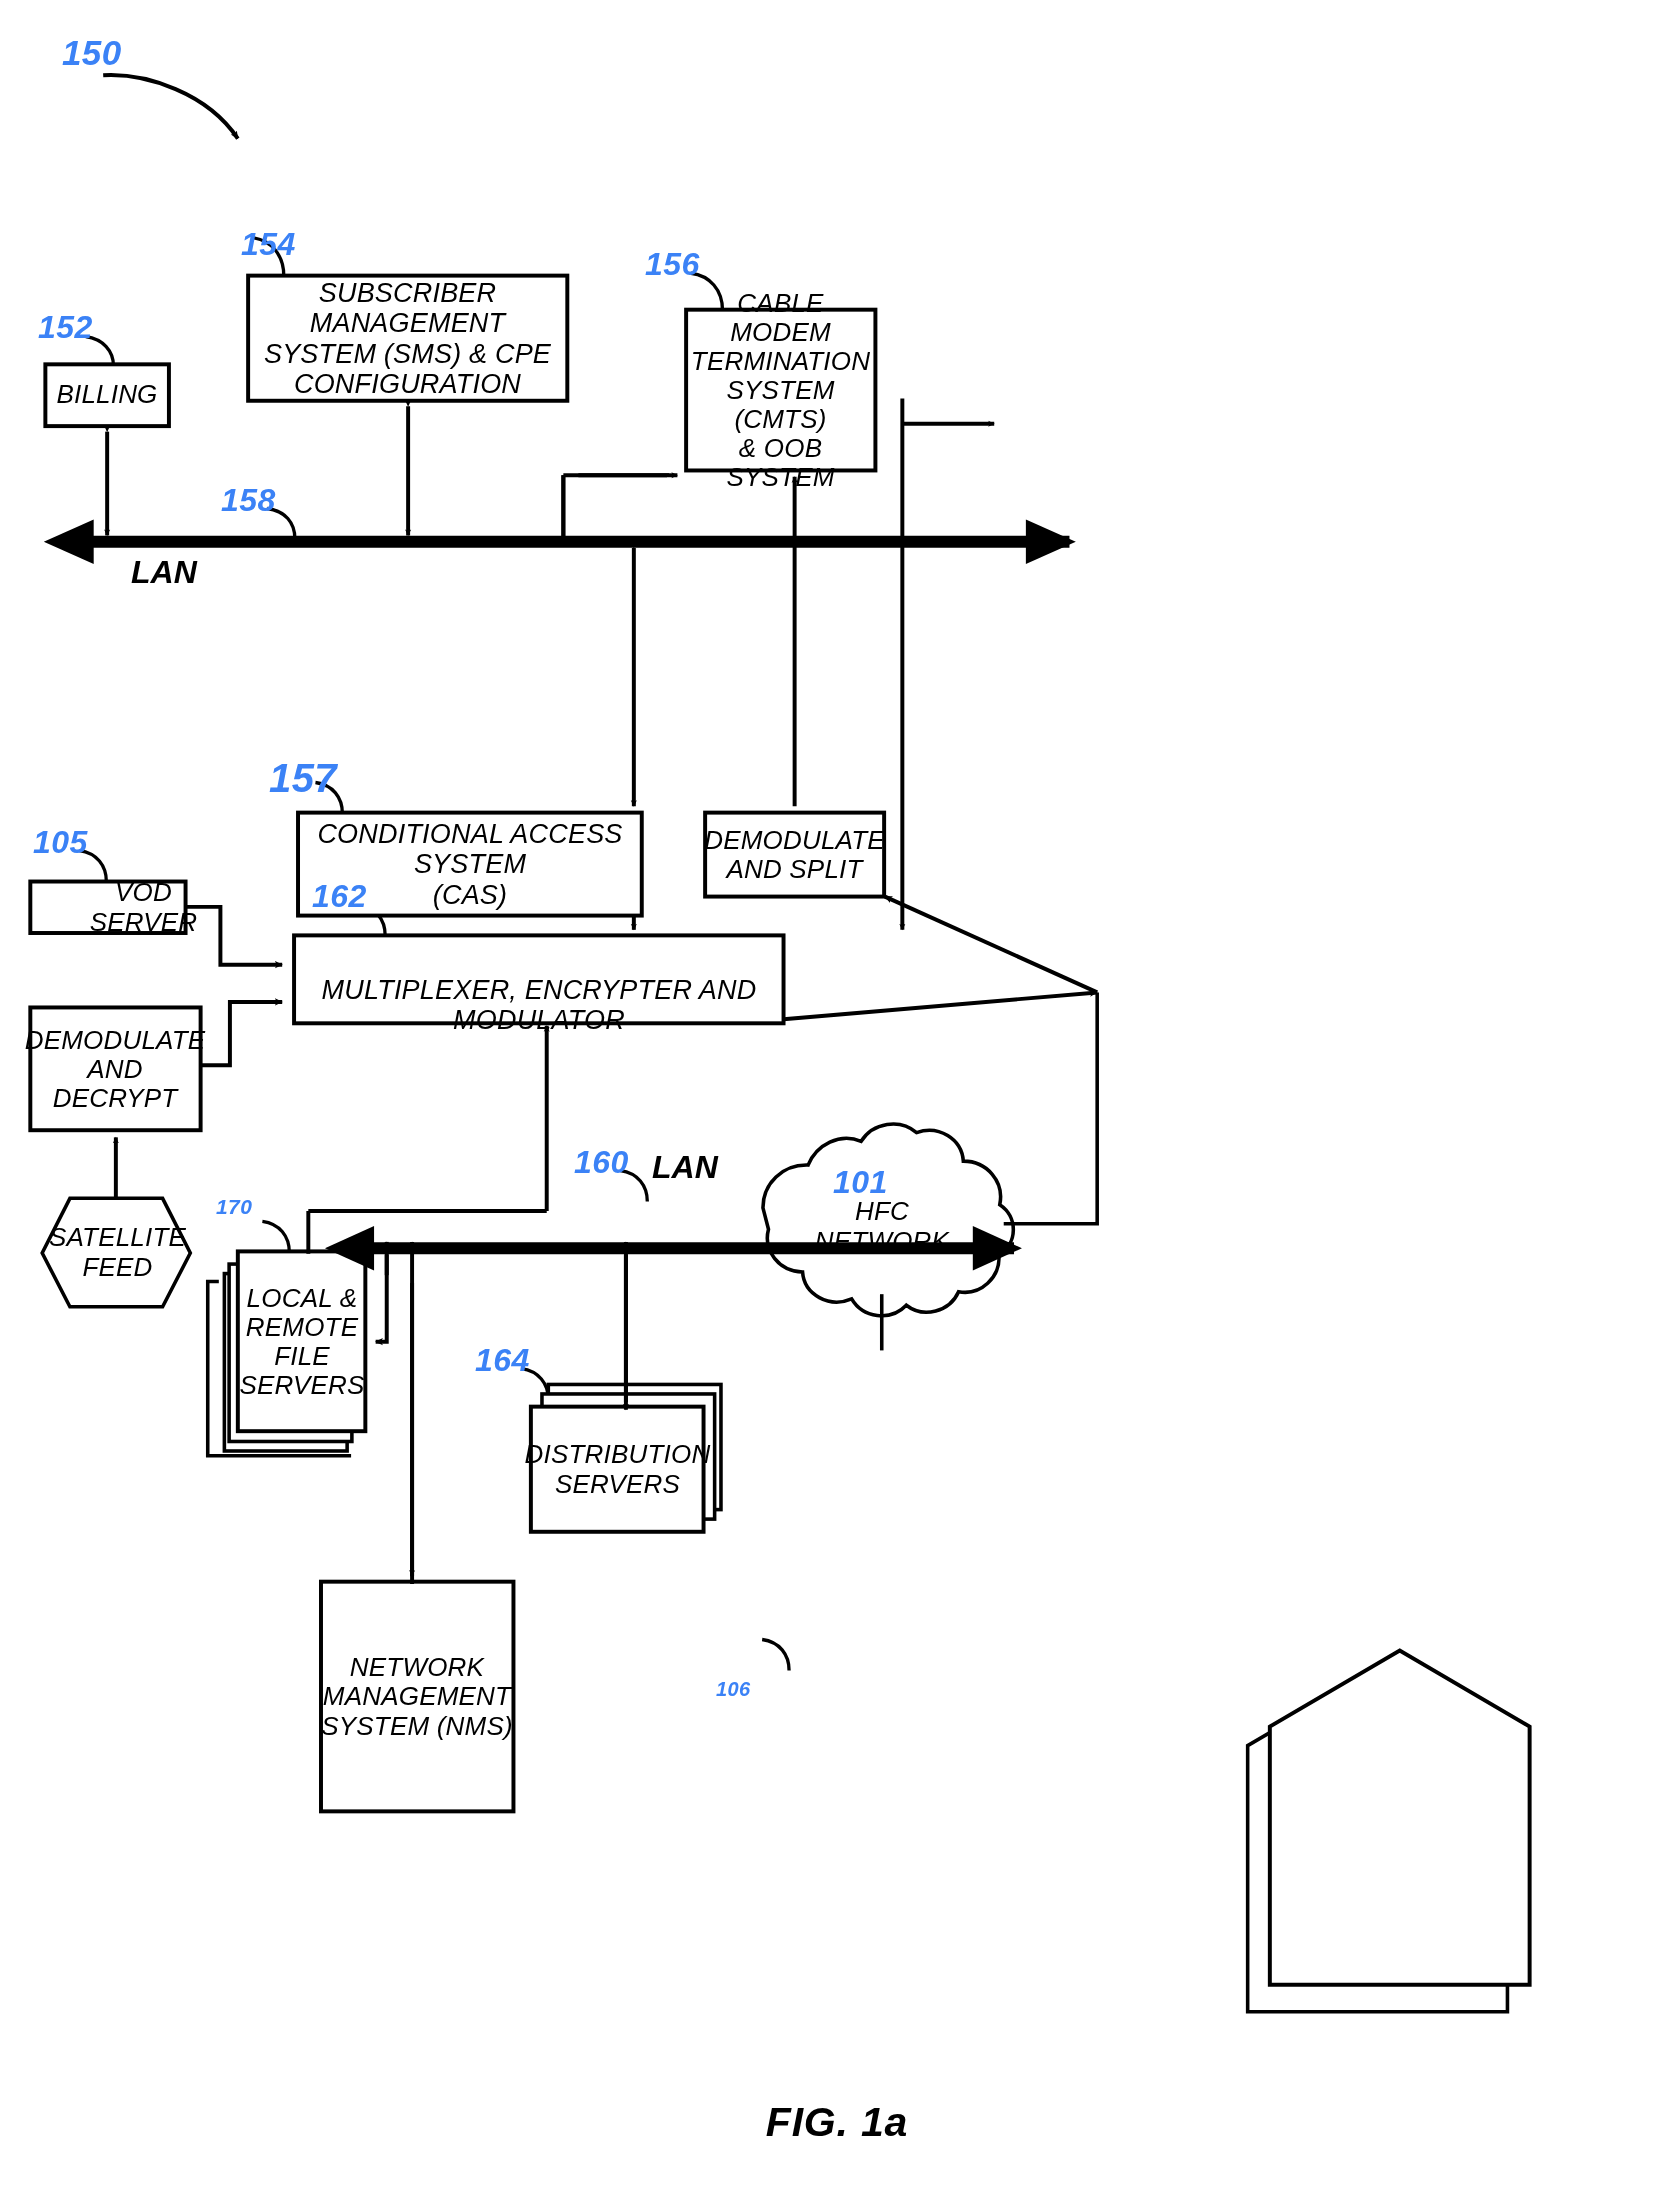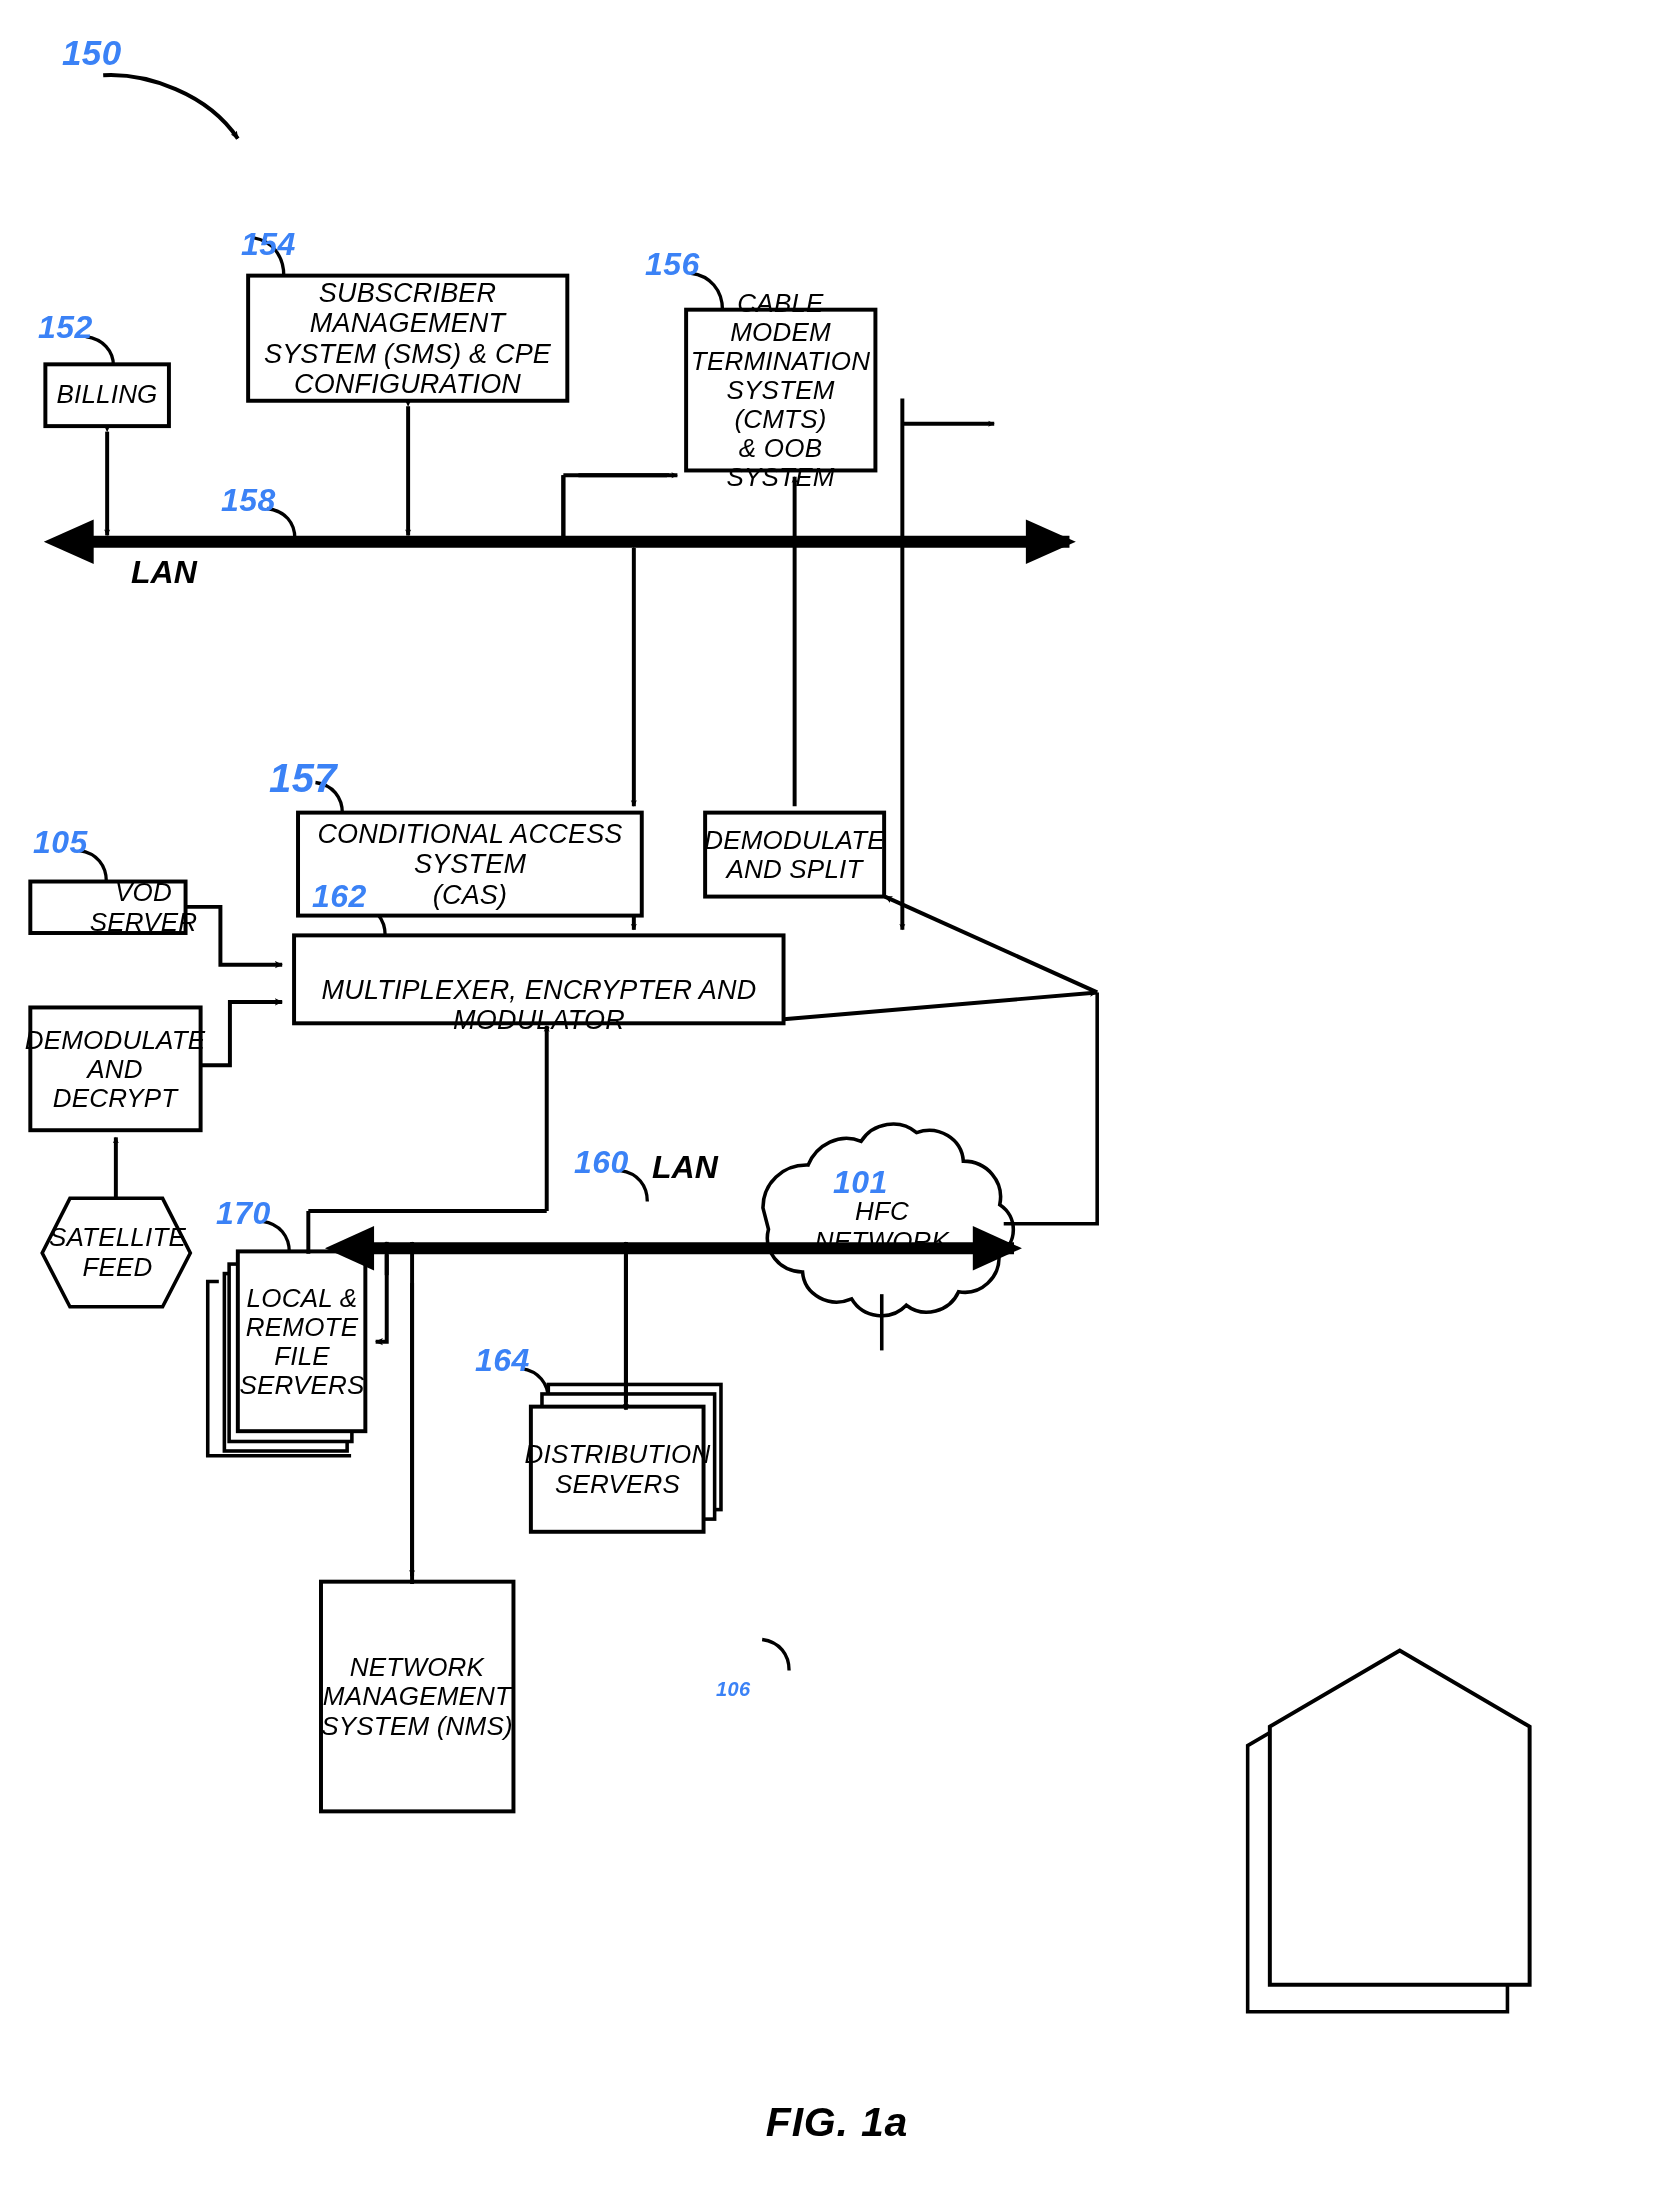--- a/index.html
+++ b/index.html
@@ -209,21 +209,21 @@
   </svg>
 
   <div class="ref-num" style="left:62px; top:33px; font-size:35px;">150</div>
   <div class="ref-num" style="left:38px; top:309px; font-size:32px;">152</div>
   <div class="ref-num" style="left:208px; top:226px; font-size:32px;margin-left:33px;">154</div>
   <div class="ref-num" style="left:645px; top:246px; font-size:32px;">156</div>
   <div class="ref-num" style="left:221px; top:482px; font-size:32px;">158</div>
   <div class="ref-num" style="left:269px; top:756px; font-size:40px;">157</div>
   <div class="ref-num" style="left:33px; top:824px; font-size:32px;">105</div>
   <div class="ref-num" style="left:312px; top:878px; font-size:32px;">162</div>
-  <div class="ref-num" style="left:216px; top:1195px; font-size:32px;">170</div>
+  <div class="ref-num" style="left:216px; top:1195px; font-size:21px;">170</div>
   <div class="ref-num" style="left:574px; top:1144px; font-size:32px;">160</div>
   <div class="ref-num" style="left:475px; top:1342px; font-size:32px;">164</div>
   <div class="ref-num" style="left:833px; top:1164px; font-size:32px;">101</div>
   <div class="ref-num" style="left:716px; top:1678px; font-size:20px;">106</div>
 
   <div class="lan-label" style="left:131px; top:554px; font-size:32px;">LAN</div>
   <div class="lan-label" style="left:652px; top:1149px; font-size:32px;">LAN</div>
 
   <div class="box-label" style="left:45px; top:364px; width:124px; height:62px; font-size:26px;">BILLING</div>
 

